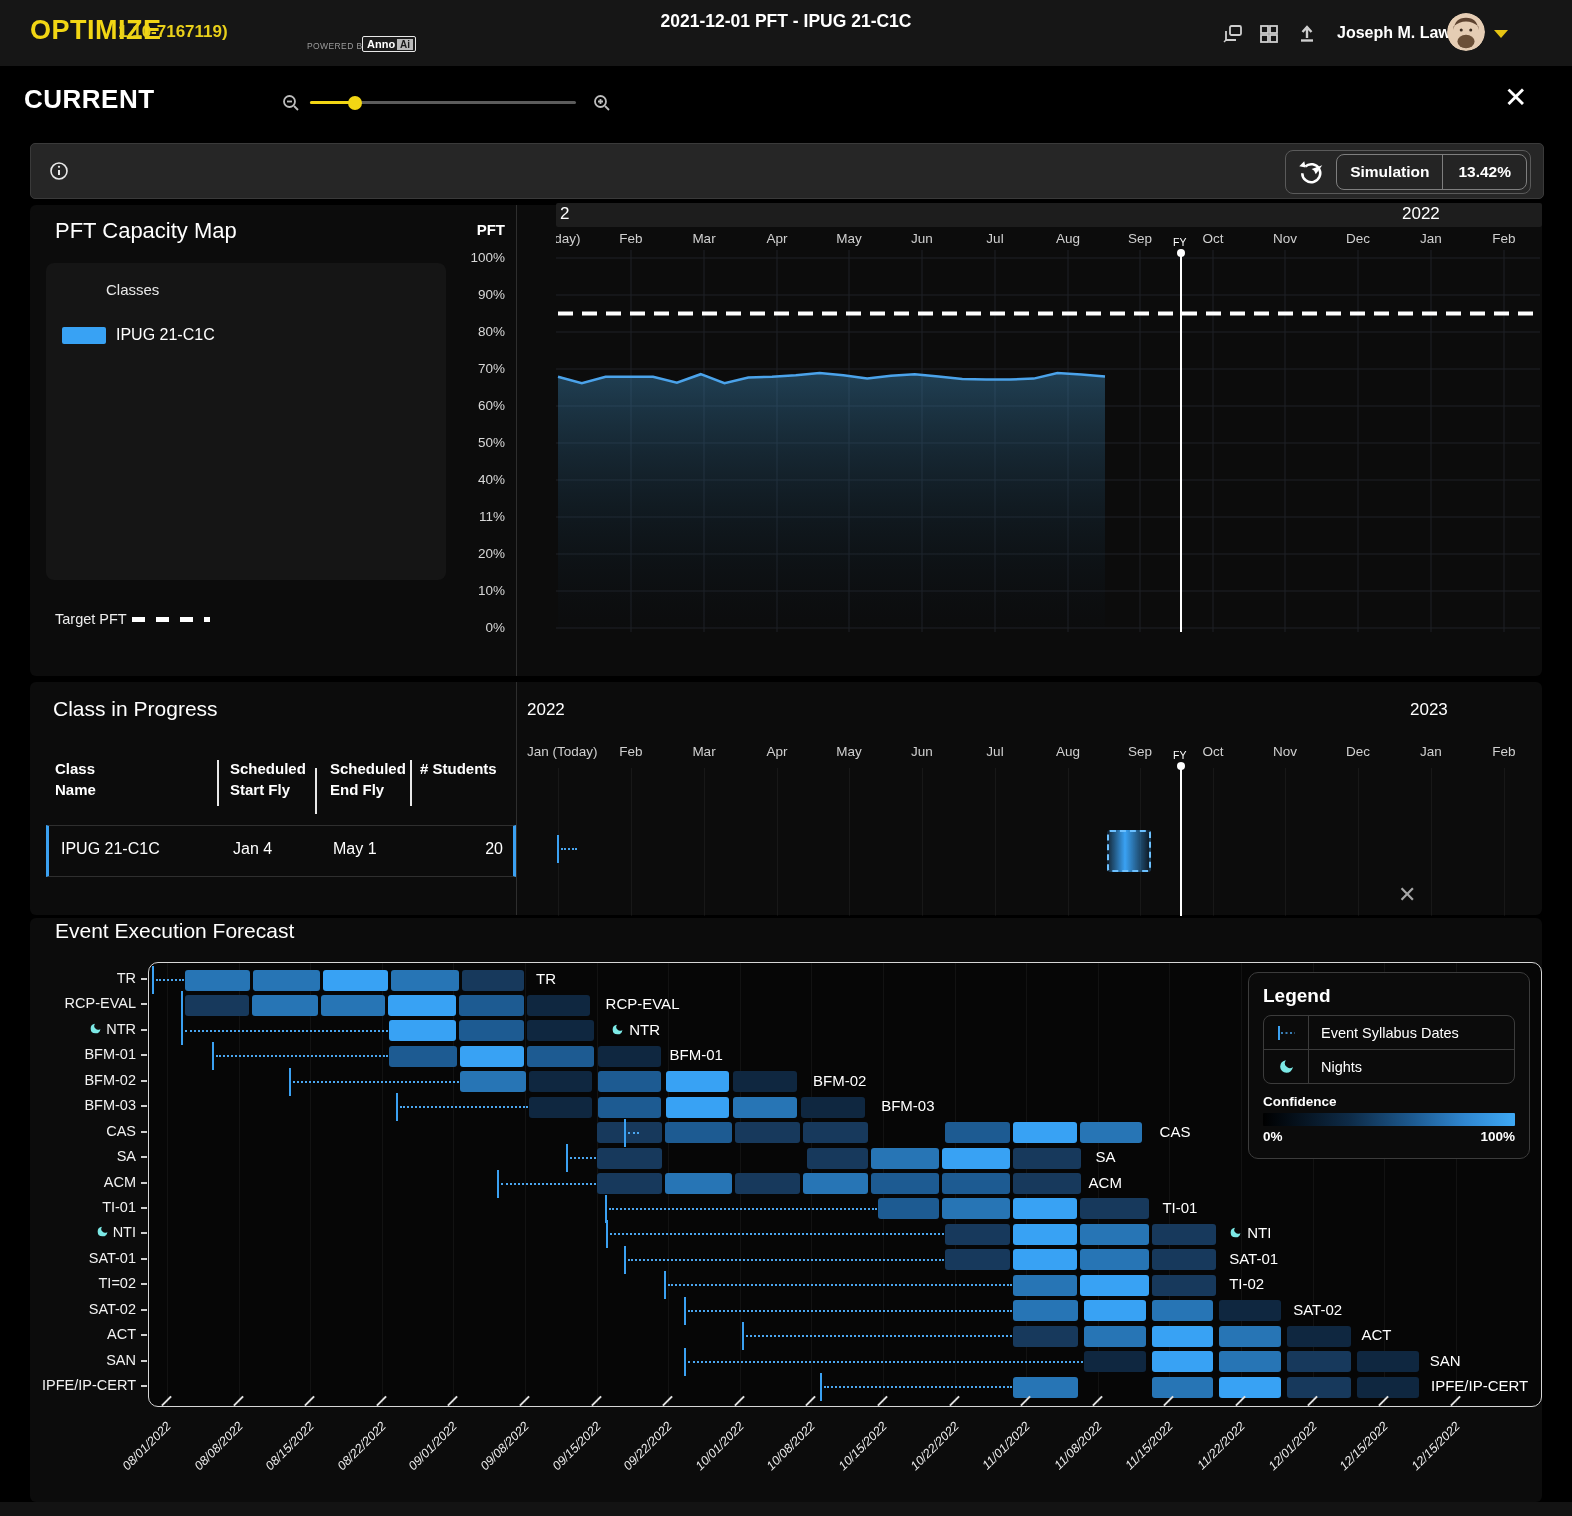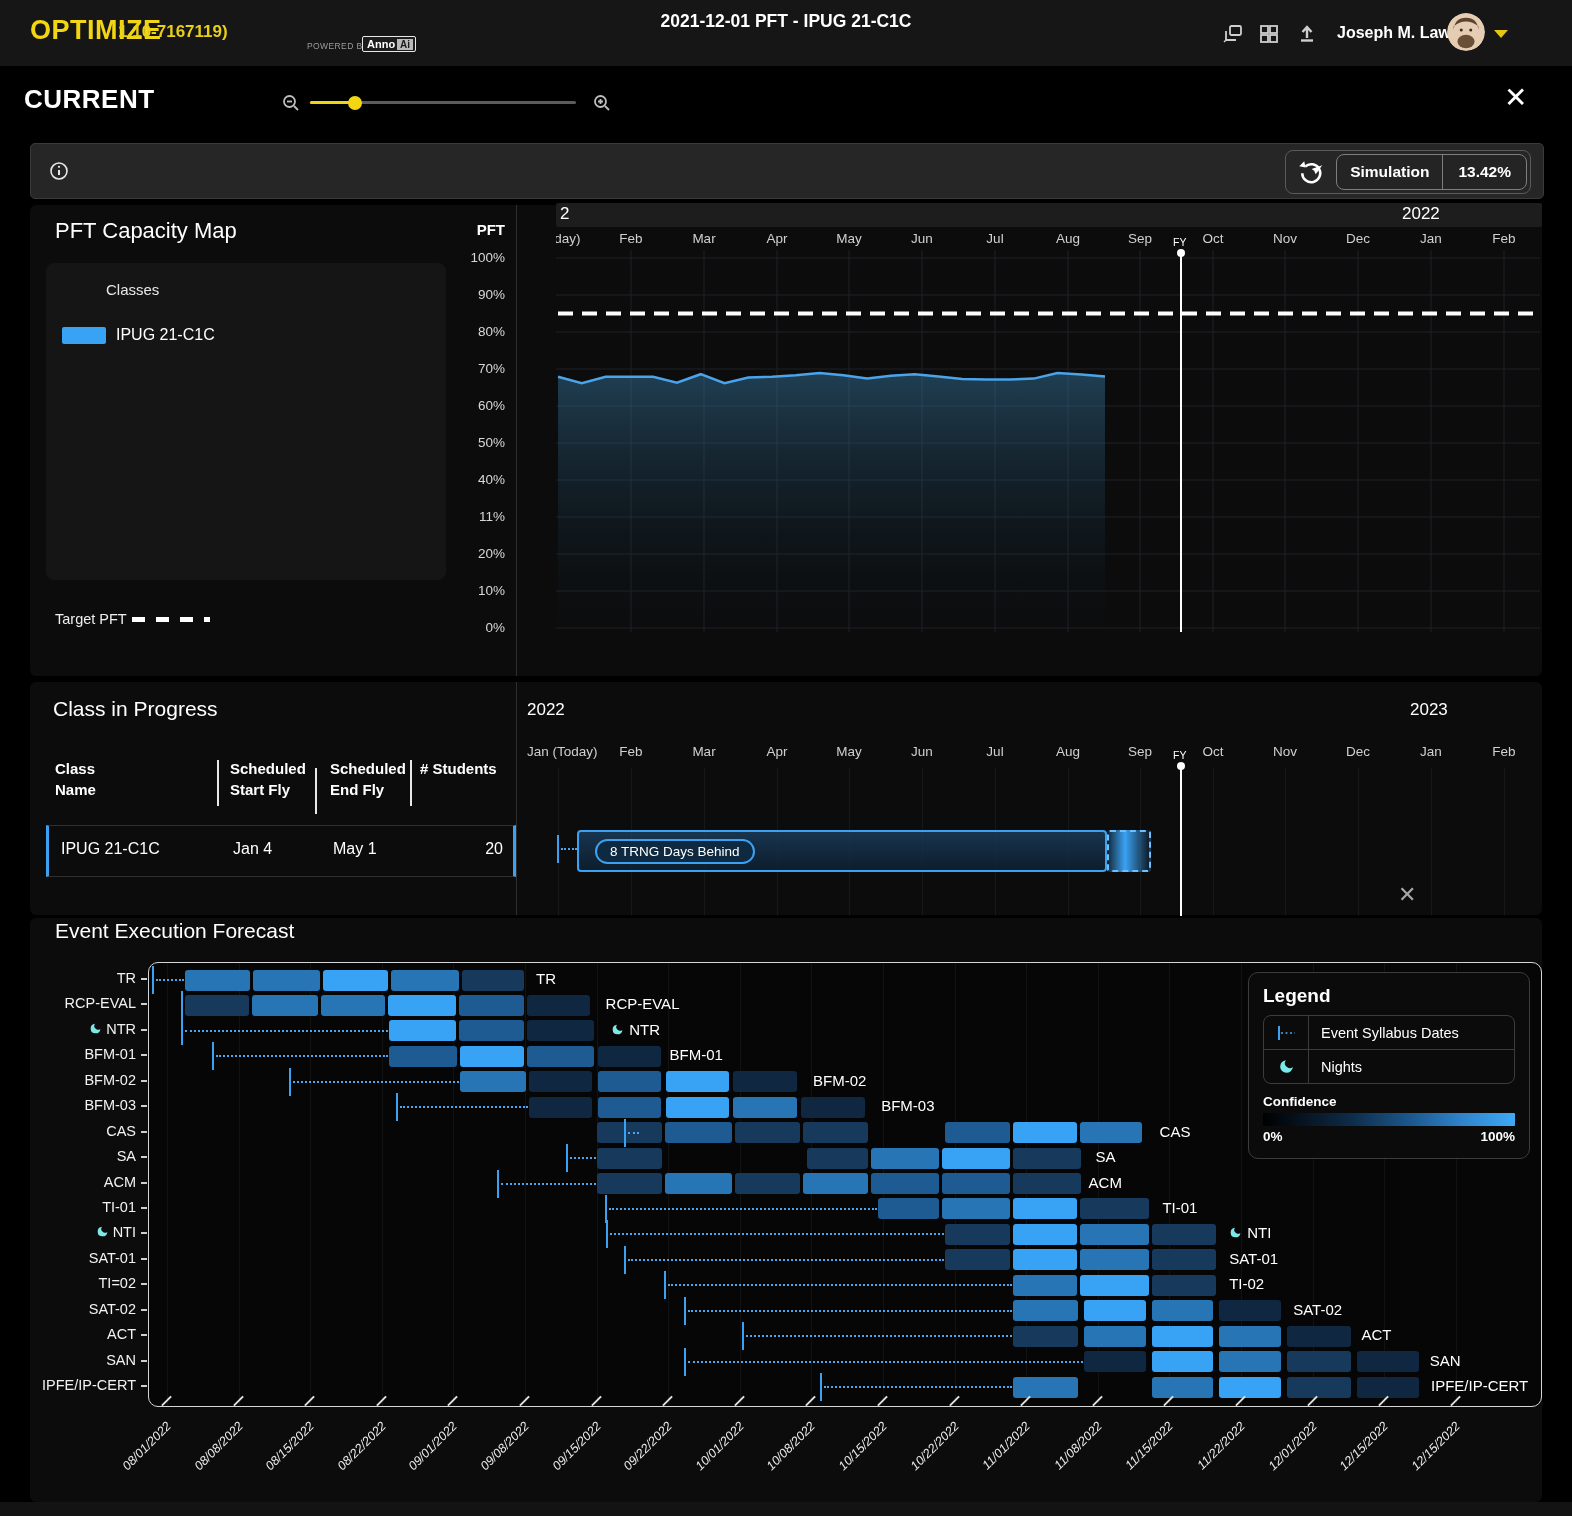--- a/index.html
+++ b/index.html
@@ -328,23 +328,20 @@
         <div class="gridv" style="left: 765px; top: 0px; height: 148px;"></div>
         <div class="gridv" style="left: 838px; top: 0px; height: 148px;"></div>
         <div class="gridv" style="left: 911px; top: 0px; height: 148px;"></div>
         <div class="gridv" style="left: 984px; top: 0px; height: 148px;"></div>
       </div>
     <div class="fy-dot" style="left:657px;top:64px;"></div>
     <div class="fy-line" style="left:660px;top:68px;height:150px;"></div>
 
     <div class="mk" style="left:37px;top:137px;height:28px;"></div>
     <div class="dot-ln" style="left:41px;top:150px;width:16px;"></div>
-    <div class="gantt-bar" style="left:57px;top:132px;width:526px;height:38px;">
-      <div class="gantt-badge">8 TRNG Days Behind</div>
-    </div>
     <div class="gantt-end" style="left:587px;top:132px;width:40px;height:38px;"></div>
     <div class="mini-x" style="left:878px;top:186px;">✕</div>
   </div>
 
   <div class="sect-title" style="left:55px;top:919px;font-size:21px;">Event Execution Forecast</div>
   <div id="fc-ylabels">
       <div class="fc-ylab" style="left: 5px; top: 970px; position: absolute;">TR</div>
       <div class="fc-dash" style="top: 978px; position: absolute;"></div>
       <div class="fc-ylab" style="left: 5px; top: 995.44px; position: absolute;">RCP-EVAL</div>
       <div class="fc-dash" style="top: 1003.44px; position: absolute;"></div>

